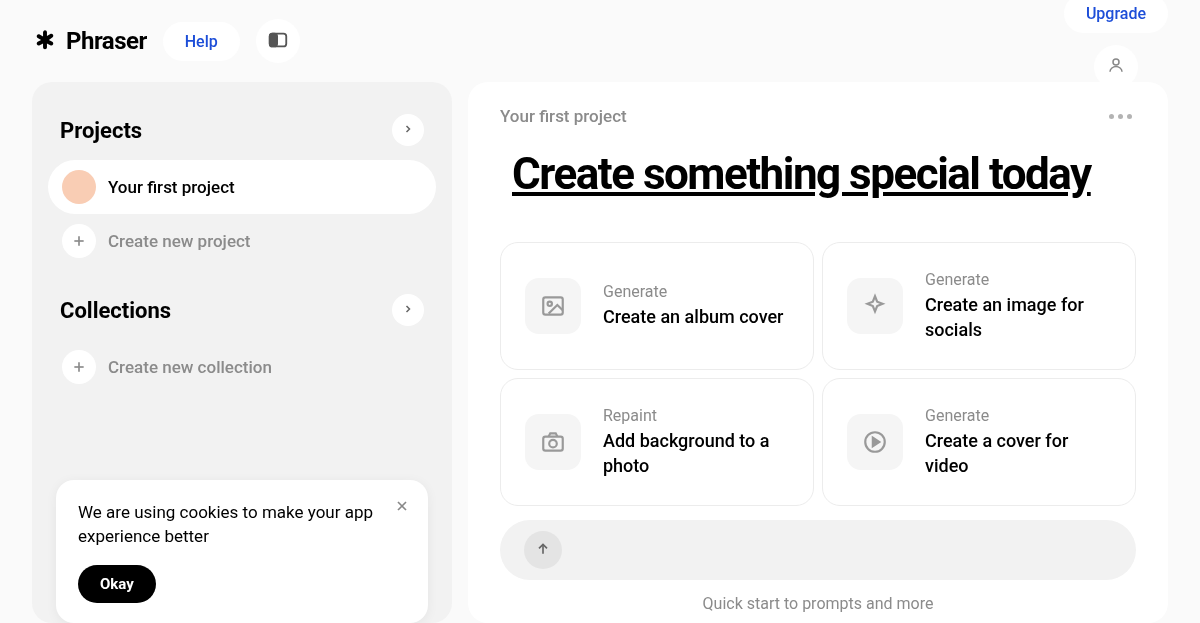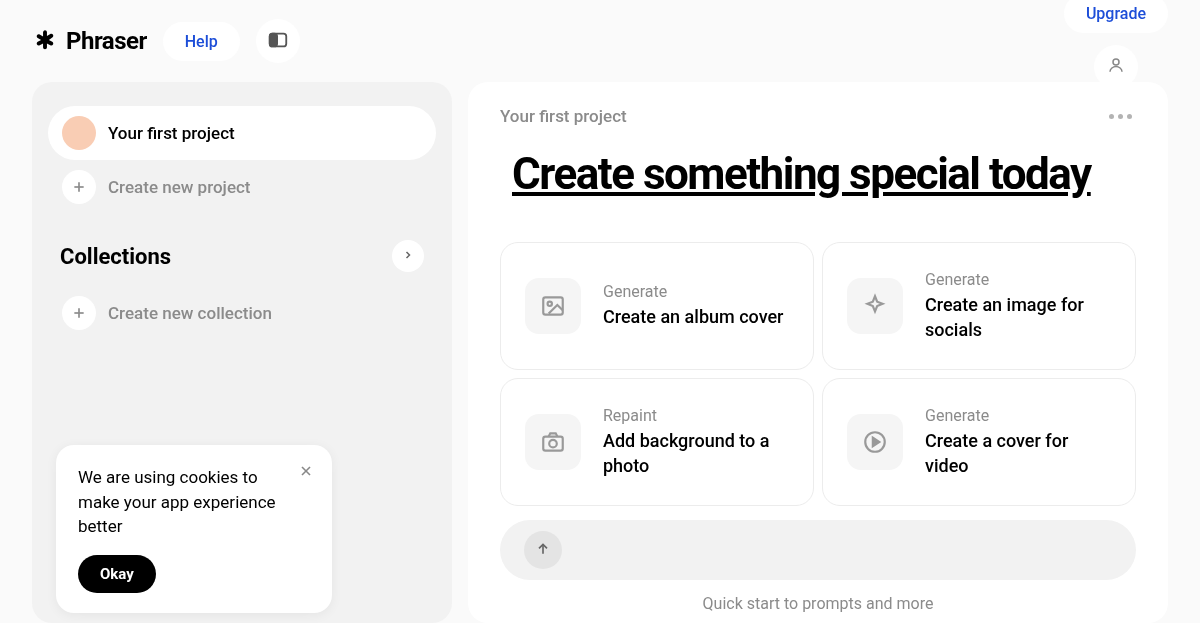--- a/index.html
+++ b/index.html
@@ -142,22 +142,22 @@
     .item-label {
       font-weight: 500;
     }
     .collections-head {
       margin-top: 18px;
     }
     
     .cookie-banner {
       position: absolute;
       left: 24px;
-      bottom: 10px;
-      width: 276px;
+      bottom: 0;
+      width: 372px;
       background: #fff;
       border-radius: 18px;
       padding: 20px 22px 20px 22px;
       box-shadow: 0 2px 12px rgba(0,0,0,0.06);
     }
     .cookie-close {
       position: absolute;
       top: 14px;
       right: 14px;
       background: none;
@@ -340,20 +340,30 @@
             <path d="M4 21c0-4 4-7 8-7s8 3 8 7"></path>
           </svg>
       </span>
     </button>
   </div>
 </div>
 
 <div class="layout">
 
   <aside class="sidebar">
+    <div class="section-head">
+      <div class="section-title">Projects</div>
+      <button class="chevron-btn">
+        <span>
+          <svg width="12" height="12" viewBox="0 0 24 24" fill="none" stroke="#666" stroke-width="3">
+              <polyline points="9 6 15 12 9 18"></polyline>
+            </svg>
+        </span>
+      </button>
+    </div>
     <div class="sidebar-item active">
       <span class="dot"></span>
       <span class="item-label">Your first project</span>
     </div>
     <div class="sidebar-item muted">
       <span class="plus-badge">
         <svg width="16" height="16" viewBox="0 0 24 24" fill="none" stroke="#8b8b8b" stroke-width="2.5">
             <line x1="12" y1="5" x2="12" y2="19"></line>
             <line x1="5" y1="12" x2="19" y2="12"></line>
           </svg>

